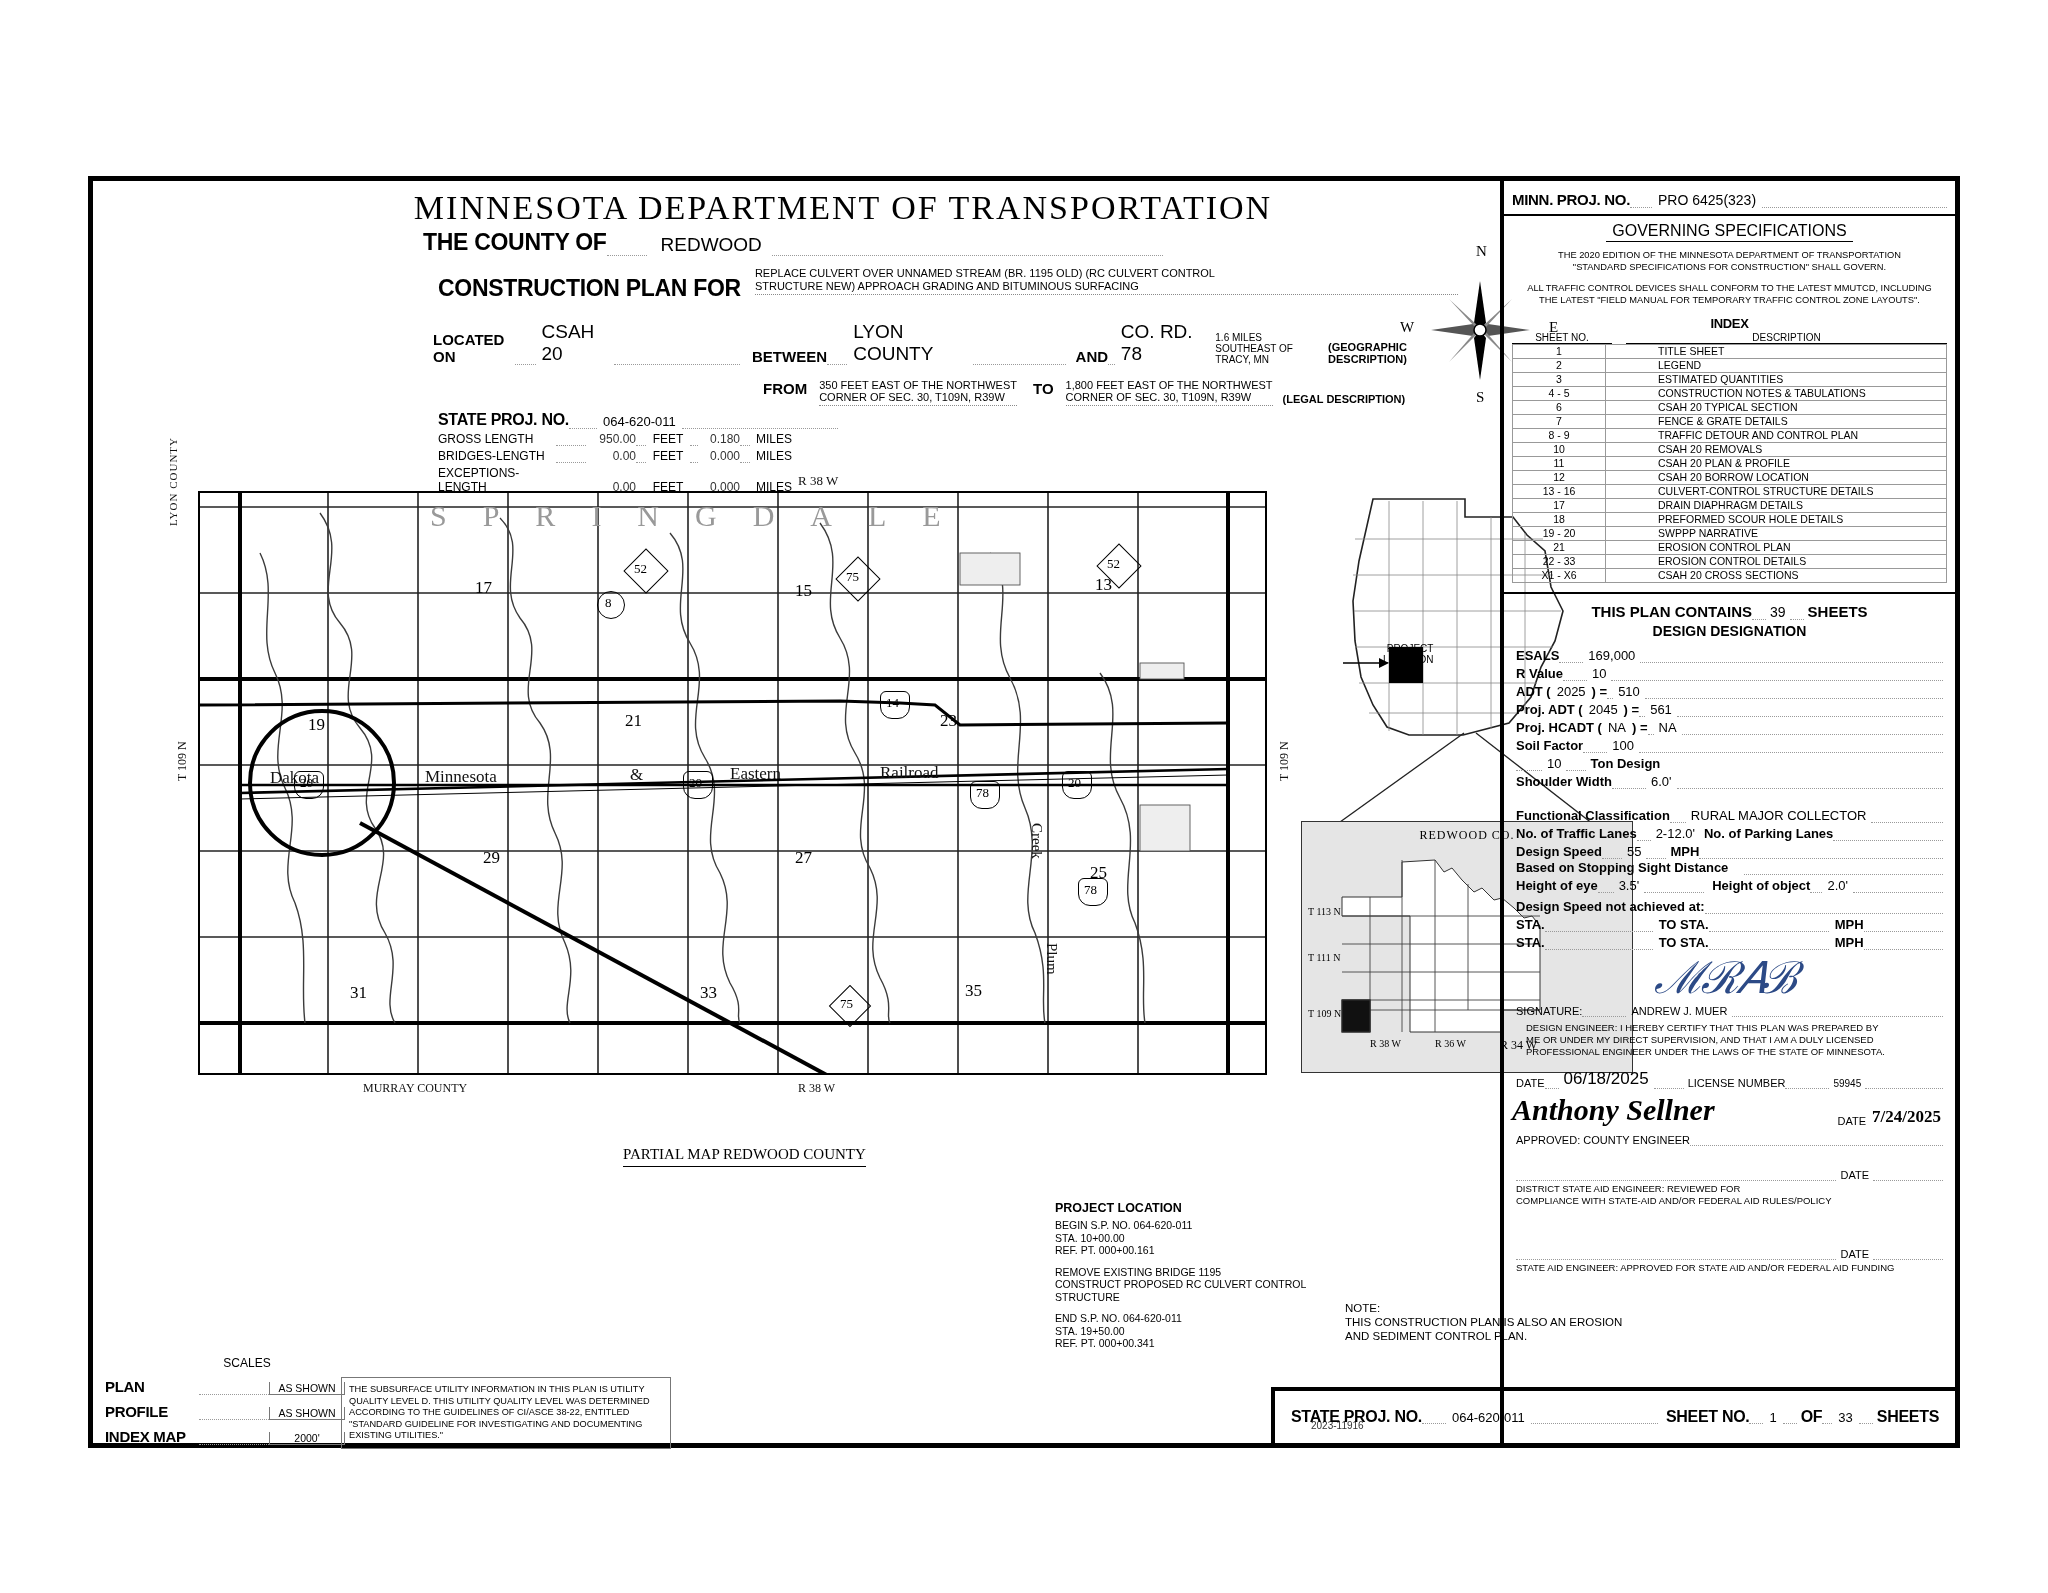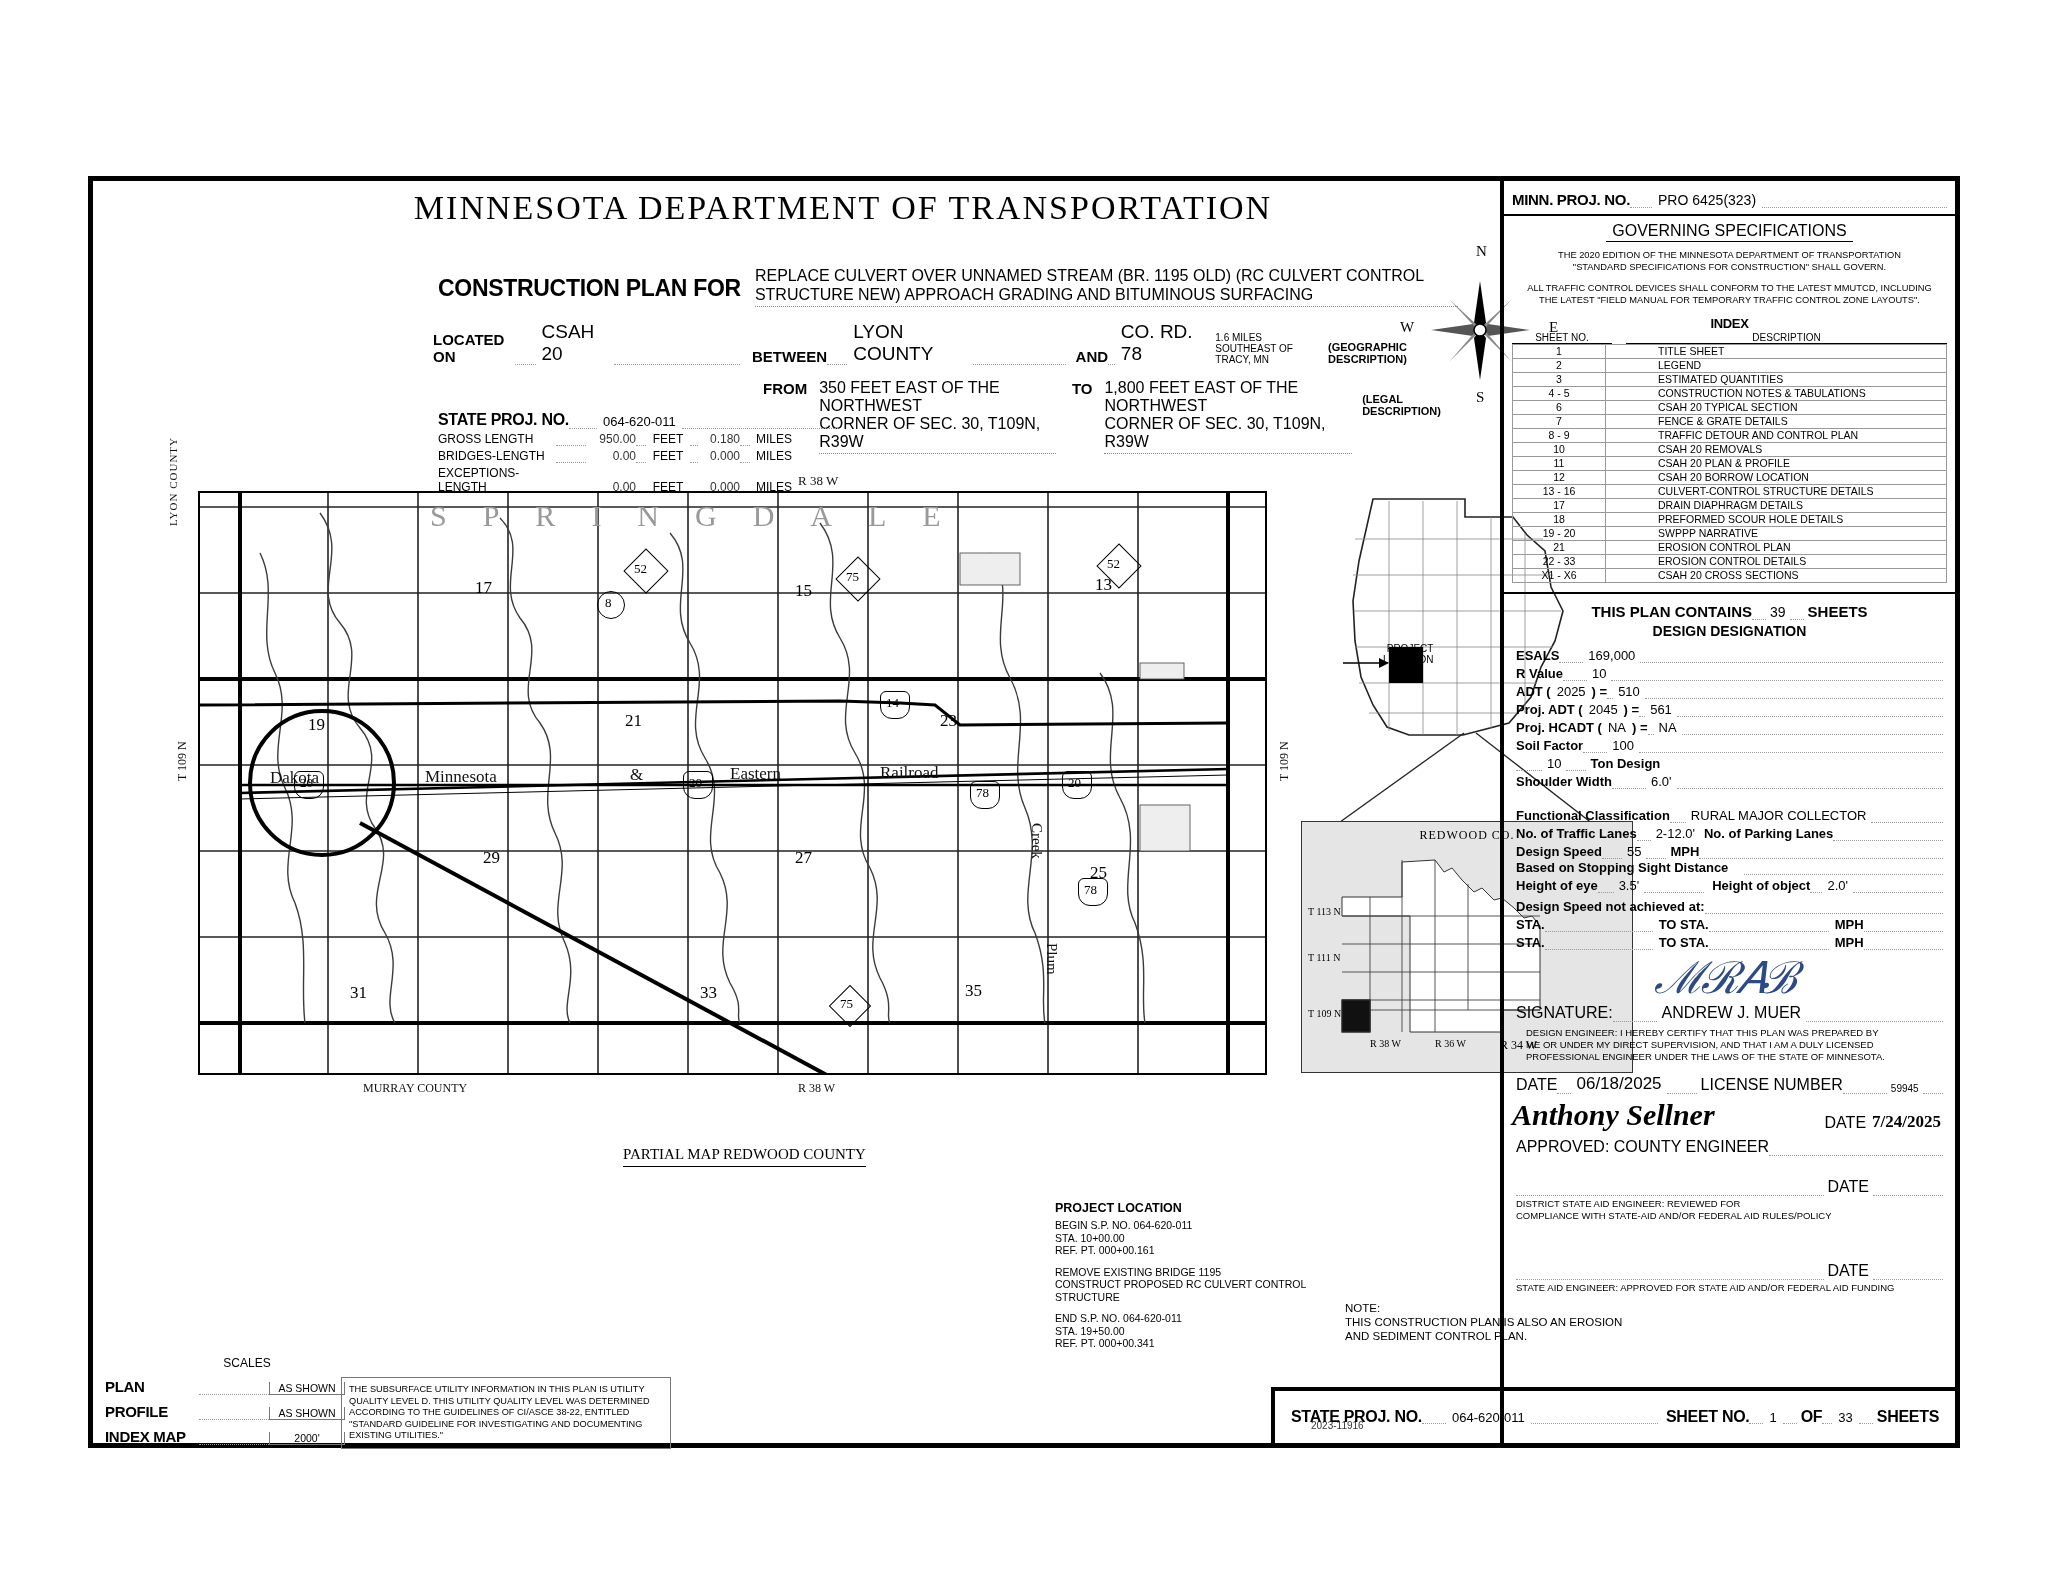--- a/index.html
+++ b/index.html
@@ -6,21 +6,21 @@
   body{width:2048px;height:1593px;font-family:"Liberation Sans",sans-serif;color:#000;position:relative;overflow:hidden;}
   .sheet{position:absolute;left:88px;top:176px;width:1872px;height:1272px;border:5px solid #000;background:#fff;box-sizing:border-box;}
   .dotline{border-bottom:1px dotted #8a8a8a;}
   .bold{font-weight:bold;}
   
   #title-main{position:absolute;left:300px;top:8px;width:900px;text-align:center;font-family:"Liberation Serif",serif;font-size:34px;letter-spacing:2px;}
   #county-row{position:absolute;left:330px;top:48px;width:740px;}
   .blk{font-family:"Liberation Sans",sans-serif;font-weight:bold;font-size:23px;letter-spacing:-.3px;}
   .val{font-size:19px;}
   .vals{font-size:13px;}
-  .tiny{font-size:16px;}
+  .tiny{font-size:11px;}
   .tiny2{font-size:10px;}
   #cplanfor{position:absolute;left:345px;top:86px;}
   .fillline{display:inline-block;border-bottom:1px dotted #9a9a9a;vertical-align:bottom;}
   
   #loc-block{position:absolute;left:340px;top:140px;width:1030px;font-size:13px;}
   .lbl{font-weight:bold;font-size:15px;}
   
   #spno{position:absolute;left:345px;top:230px;width:400px;}
   .lenrow{display:flex;align-items:flex-end;font-size:12px;margin-top:3px;}
   
@@ -40,20 +40,26 @@
   #botbar{position:absolute;left:1178px;bottom:0;right:0;height:52px;border-top:4px solid #000;border-left:4px solid #000;display:flex;align-items:center;}
   .sig{font-family:"Liberation Serif",serif;color:#2c4a86;}
 </style>
 </head>
 <body>
 
 <div class="sheet">
 
   <div id="title-main">MINNESOTA DEPARTMENT OF TRANSPORTATION</div>
 
+  <div id="county-row" style="display:flex;align-items:flex-end;">
+    <div class="blk">THE COUNTY OF</div>
+    <div class="fillline" style="width:40px;height:20px;"></div>
+    <div class="val" style="padding:0 10px 0 14px;">REDWOOD</div>
+    <div class="fillline" style="flex:1;height:17px;"></div>
+  </div>
 
   <div id="cplanfor" style="display:flex;align-items:flex-start;width:1020px;">
     <div class="blk" style="padding-top:8px;">CONSTRUCTION PLAN FOR</div>
     <div style="margin-left:14px;flex:1;">
       <div class="tiny" style="border-bottom:none;padding-bottom:1px;">REPLACE CULVERT OVER UNNAMED STREAM (BR. 1195 OLD) (RC CULVERT CONTROL</div>
       <div class="tiny dotline" style="padding-bottom:2px;">STRUCTURE NEW) APPROACH GRADING AND BITUMINOUS SURFACING</div>
     </div>
   </div>
 
   <div id="loc-block">

